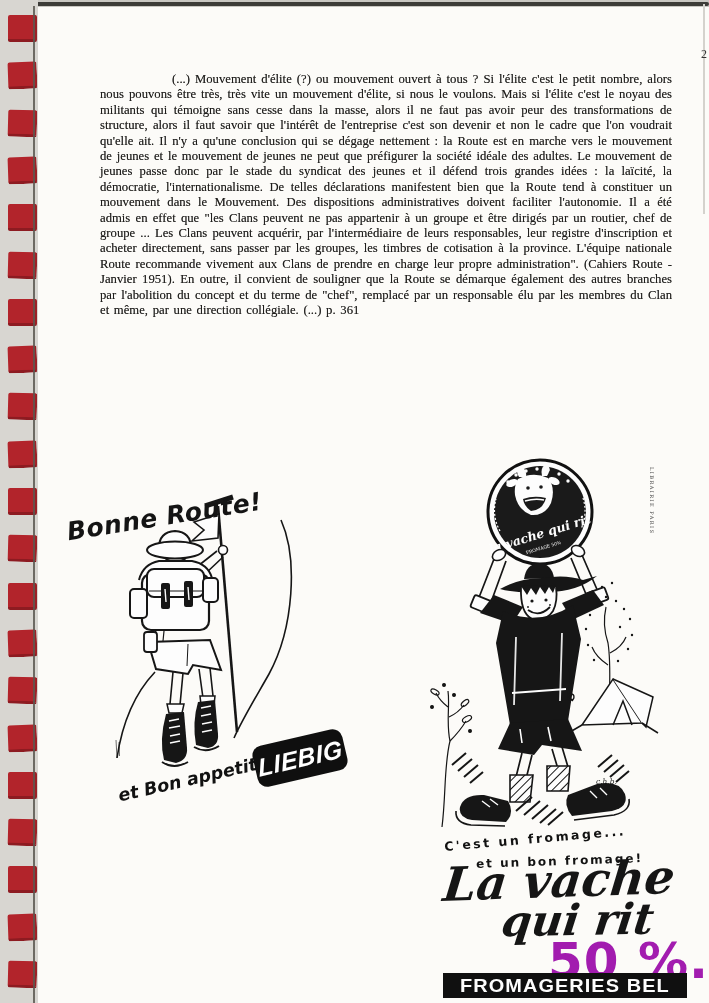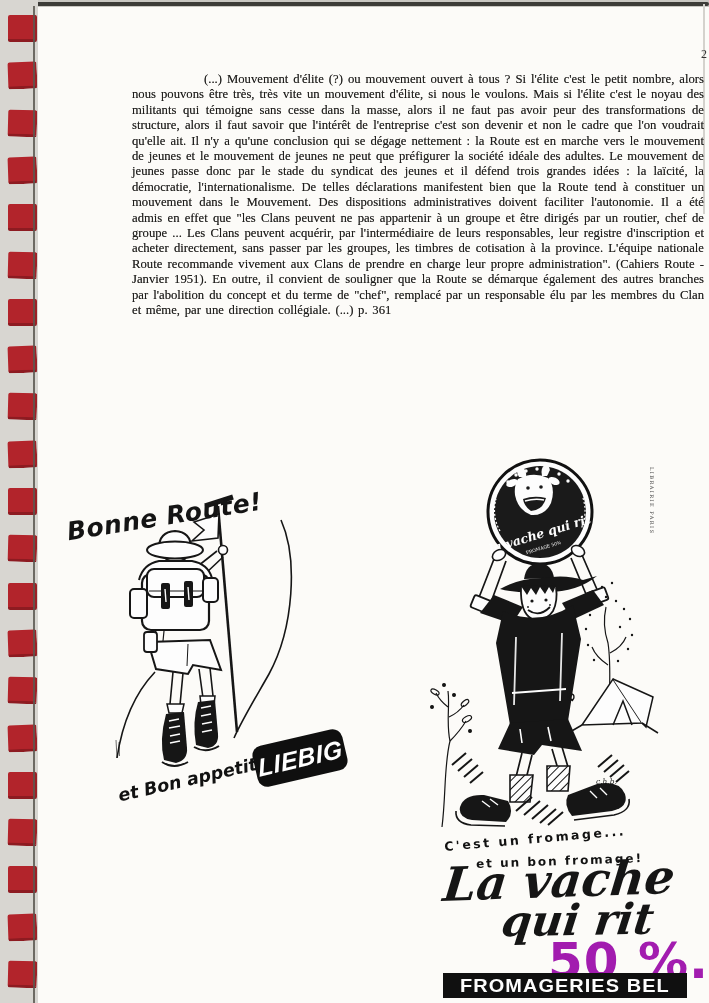--- a/index.html
+++ b/index.html
@@ -13,21 +13,21 @@
   .binding-strip{position:absolute;left:0;top:0;width:38px;height:1003px;background:#d8d6d1;}
   .page-edge-line{position:absolute;left:33px;top:6px;width:2px;height:997px;background:#5a5750;opacity:.85;}
   .page-body{position:absolute;left:35px;top:7px;width:674px;height:996px;background:#fcfbf8;}
   .tab{position:absolute;left:8px;width:27px;height:24px;background:#b2242b;
        border-bottom:3px solid #8d1b21;border-right:2px solid #9c1f25;border-radius:2px;}
   .tab:nth-child(even){transform:rotate(-2deg);}
   .tab:nth-child(3n){transform:rotate(1.5deg);}
   .page-num{position:absolute;left:701px;top:47px;width:8px;overflow:hidden;
             font-size:12px;color:#333;}
   
-  .text-block{position:absolute;left:132px;top:72px;width:572px;color:#1f1e1c;
+  .text-block{position:absolute;left:100px;top:72px;width:572px;color:#1f1e1c;
               font-size:12.7px;line-height:15.4px;text-align:justify;
               text-shadow:0 0 .5px rgba(20,20,20,.55);word-spacing:1.5px;}
   .text-block p{margin:0;}
   .text-block p.p1{text-indent:72px;}
   .text-block p.p2{margin-top:14px;}
   
   .ad-liebig{position:absolute;left:60px;top:490px;width:300px;height:340px;}
   .bonne-route{position:absolute;left:6px;top:12px;transform:rotate(-9deg);
       font-family:"DejaVu Sans",sans-serif;font-weight:bold;font-style:italic;
       font-size:25px;color:#141414;letter-spacing:.5px;white-space:nowrap;}

